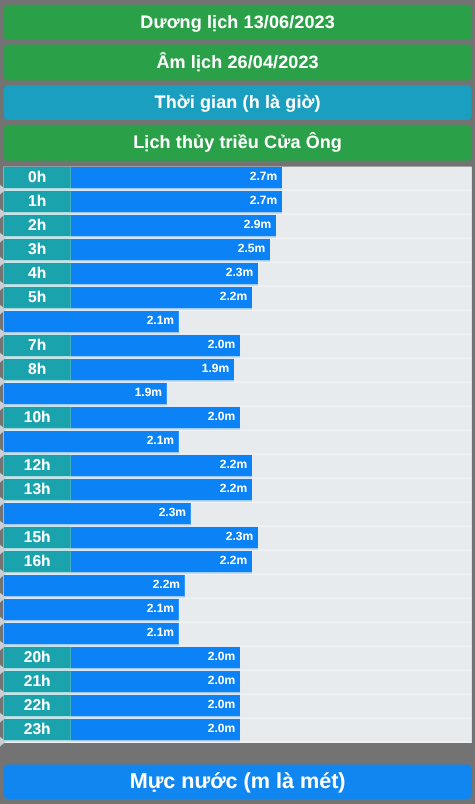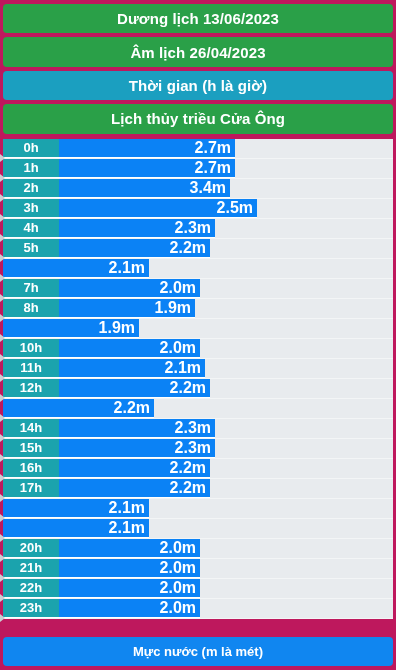--- a/index.html
+++ b/index.html
@@ -14,21 +14,21 @@
     overflow: hidden;
     font-family: "Liberation Sans", "DejaVu Sans", sans-serif;
     -webkit-font-smoothing: antialiased;
   }
 
   .page {
     position: relative;
     width: 396px;
     height: 670px;
     box-sizing: border-box;
-    background: #be185d;
+    background: #737373;
     display: flex;
     flex-direction: column;
   }
 
   
   .banner {
     height: 36px;
     margin: 0 3px 4px 3px;
     border-radius: 4px;
     display: flex;
@@ -107,34 +107,34 @@
     background: #0b82f5;
     border-bottom: 1px solid #ffffff;
     box-sizing: border-box;
     display: flex;
     align-items: center;
     justify-content: flex-end;
   }
 
   .bar-value {
     color: #ffffff;
-    font-size: 16px;
+    font-size: 10px;
     font-weight: 700;
     padding-right: 4px;
     white-space: nowrap;
   }
 
   
   .footer-bar {
     height: 36px;
     margin: 4px 3px 4px 3px;
     border-radius: 4px;
     background: #1086f0;
     color: #ffffff;
-    font-size: 13px;
+    font-size: 18px;
     font-weight: 700;
     display: flex;
     align-items: center;
     justify-content: center;
     white-space: nowrap;
   }
 </style>
 </head>
 <body>
 
@@ -173,29 +173,29 @@
           <div class="bar" style="width: 176px;">
             <span class="bar-value">2.7m</span>
           </div>
         </div>
       </div>
       <div class="tide-row">
         <span class="row-tick"></span>
         <div class="hour-label">2h</div>
         <div class="bar-track">
           <div class="bar" style="width: 171px;">
-            <span class="bar-value">3.4m</span>
+            <span class="bar-value">2.9m</span>
           </div>
         </div>
       </div>
       <div class="tide-row">
         <span class="row-tick"></span>
         <div class="hour-label">3h</div>
         <div class="bar-track">
-          <div class="bar" style="width: 198px;">
+          <div class="bar" style="width: 166px;">
             <span class="bar-value">2.5m</span>
           </div>
         </div>
       </div>
       <div class="tide-row">
         <span class="row-tick"></span>
         <div class="hour-label">4h</div>
         <div class="bar-track">
           <div class="bar" style="width: 156px;">
             <span class="bar-value">2.3m</span>
@@ -249,47 +249,46 @@
         <span class="row-tick"></span>
         <div class="hour-label">10h</div>
         <div class="bar-track">
           <div class="bar" style="width: 141px;">
             <span class="bar-value">2.0m</span>
           </div>
         </div>
       </div>
       <div class="tide-row">
         <span class="row-tick"></span>
-        <div class="hour-label">11h</div>
         <div class="bar-track">
           <div class="bar" style="width: 146px;">
             <span class="bar-value">2.1m</span>
           </div>
         </div>
       </div>
       <div class="tide-row">
         <span class="row-tick"></span>
         <div class="hour-label">12h</div>
         <div class="bar-track">
           <div class="bar" style="width: 151px;">
             <span class="bar-value">2.2m</span>
           </div>
         </div>
       </div>
       <div class="tide-row">
         <span class="row-tick"></span>
-        <div class="bar-track">
-          <div class="bar" style="width: 151px;">
-            <span class="bar-value">2.2m</span>
-          </div>
-        </div>
-      </div>
-      <div class="tide-row">
-        <span class="row-tick"></span>
-        <div class="hour-label">14h</div>
+        <div class="hour-label">13h</div>
+        <div class="bar-track">
+          <div class="bar" style="width: 151px;">
+            <span class="bar-value">2.2m</span>
+          </div>
+        </div>
+      </div>
+      <div class="tide-row">
+        <span class="row-tick"></span>
         <div class="bar-track">
           <div class="bar" style="width: 156px;">
             <span class="bar-value">2.3m</span>
           </div>
         </div>
       </div>
       <div class="tide-row">
         <span class="row-tick"></span>
         <div class="hour-label">15h</div>
         <div class="bar-track">
@@ -302,21 +301,20 @@
         <span class="row-tick"></span>
         <div class="hour-label">16h</div>
         <div class="bar-track">
           <div class="bar" style="width: 151px;">
             <span class="bar-value">2.2m</span>
           </div>
         </div>
       </div>
       <div class="tide-row">
         <span class="row-tick"></span>
-        <div class="hour-label">17h</div>
         <div class="bar-track">
           <div class="bar" style="width: 151px;">
             <span class="bar-value">2.2m</span>
           </div>
         </div>
       </div>
       <div class="tide-row">
         <span class="row-tick"></span>
         <div class="bar-track">
           <div class="bar" style="width: 146px;">

